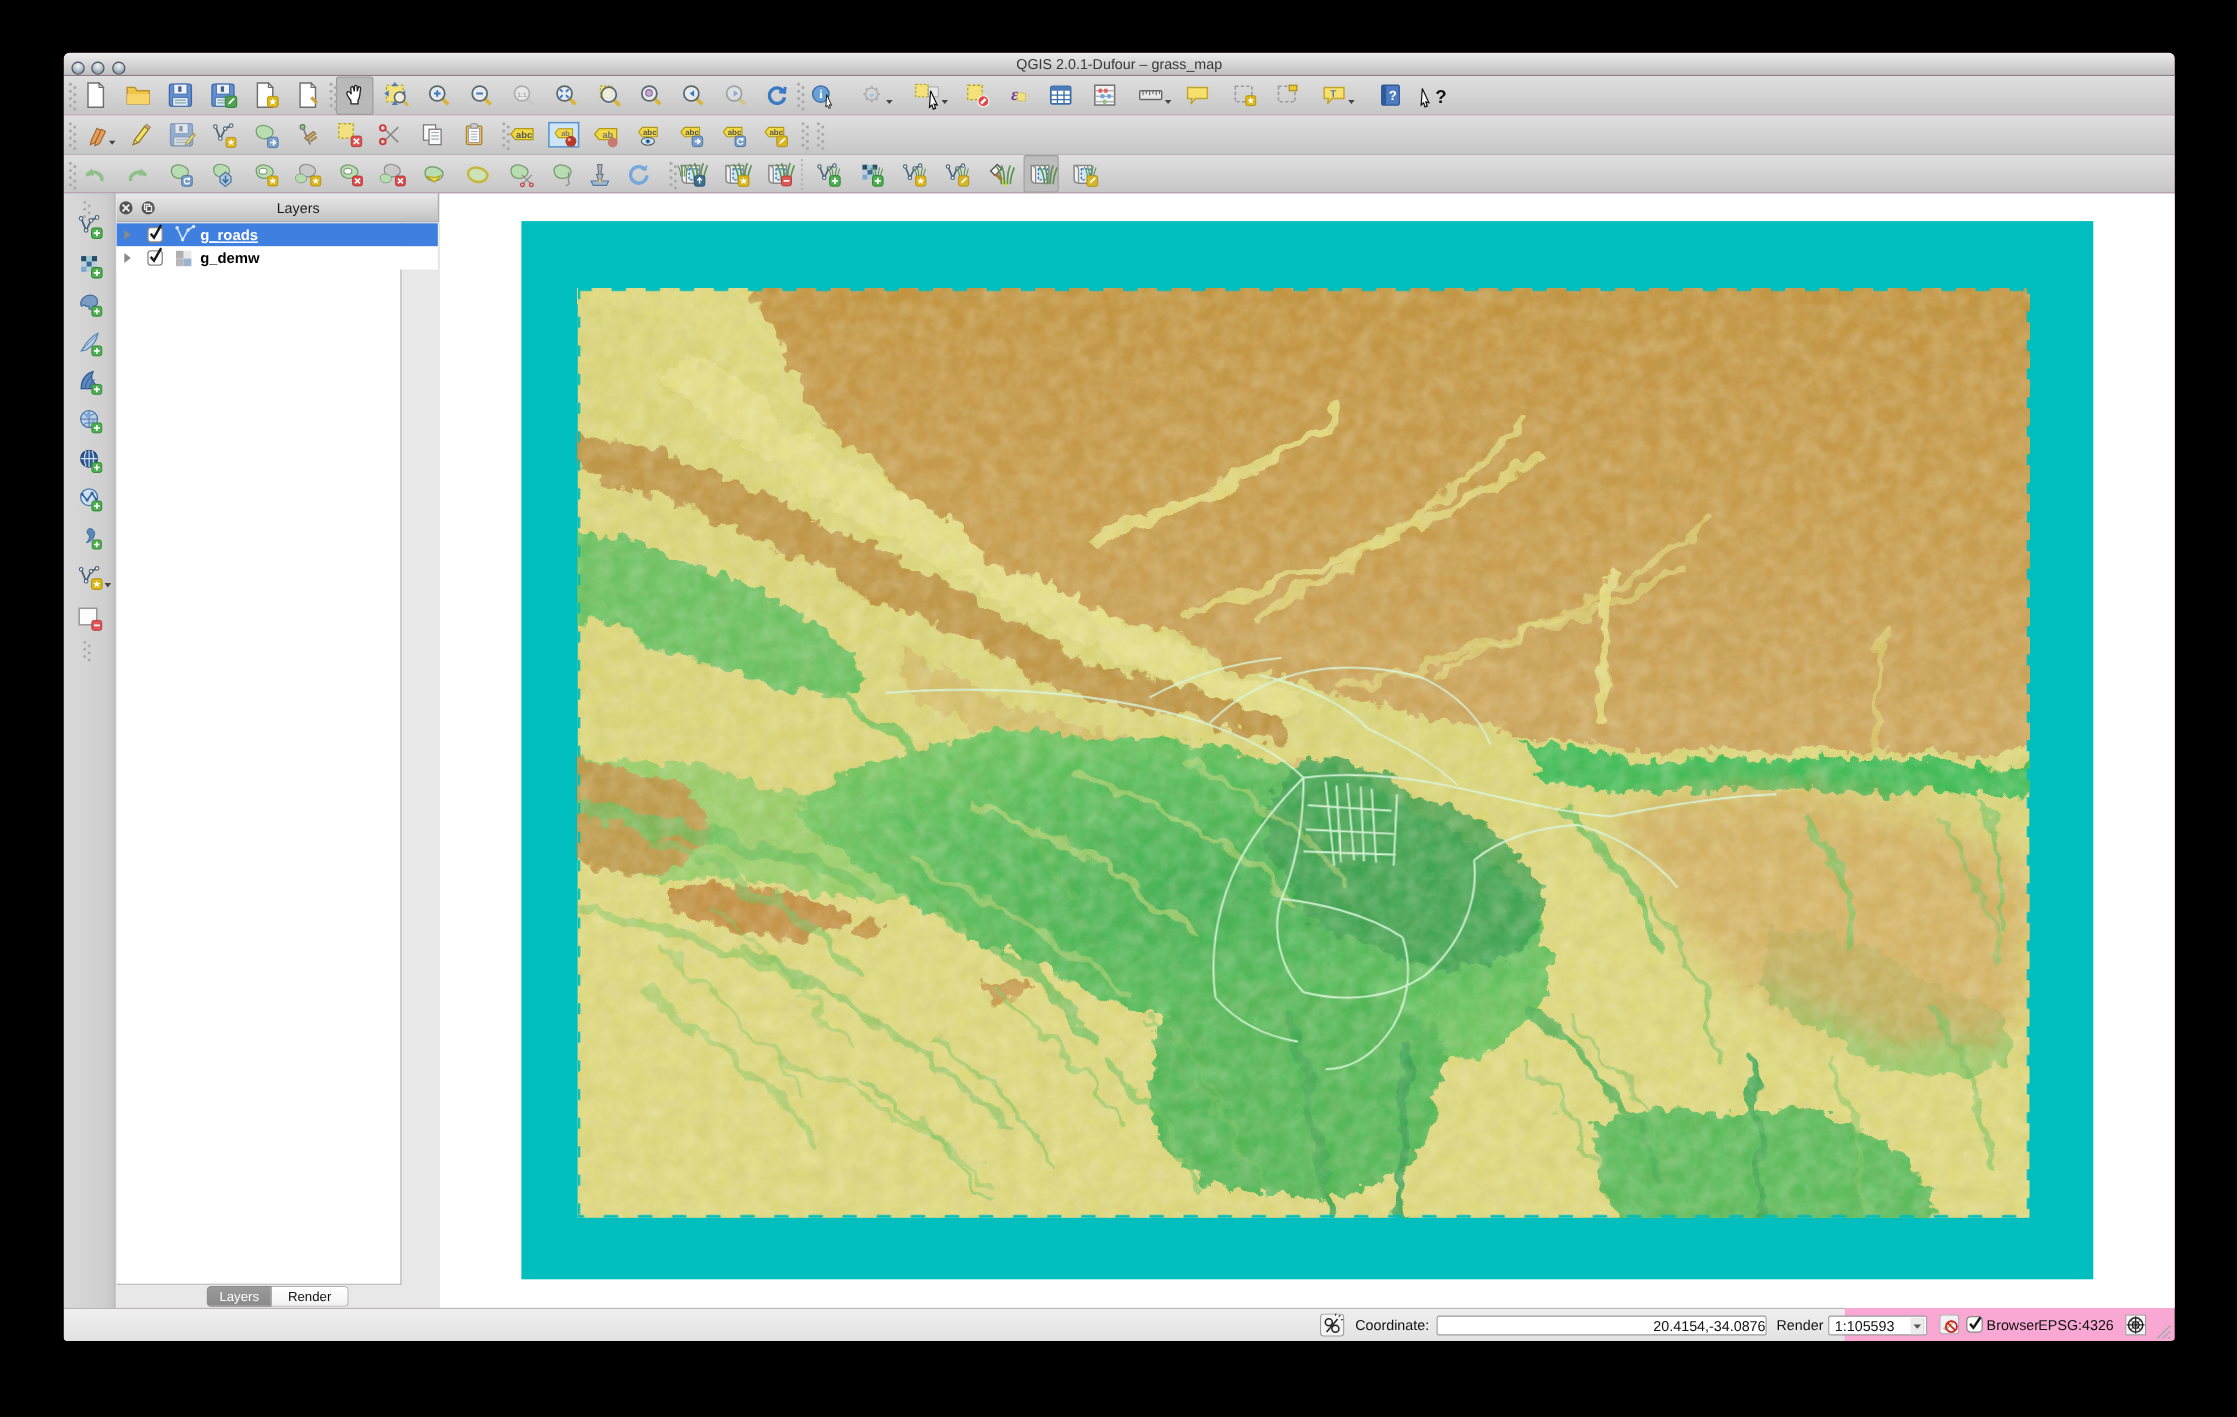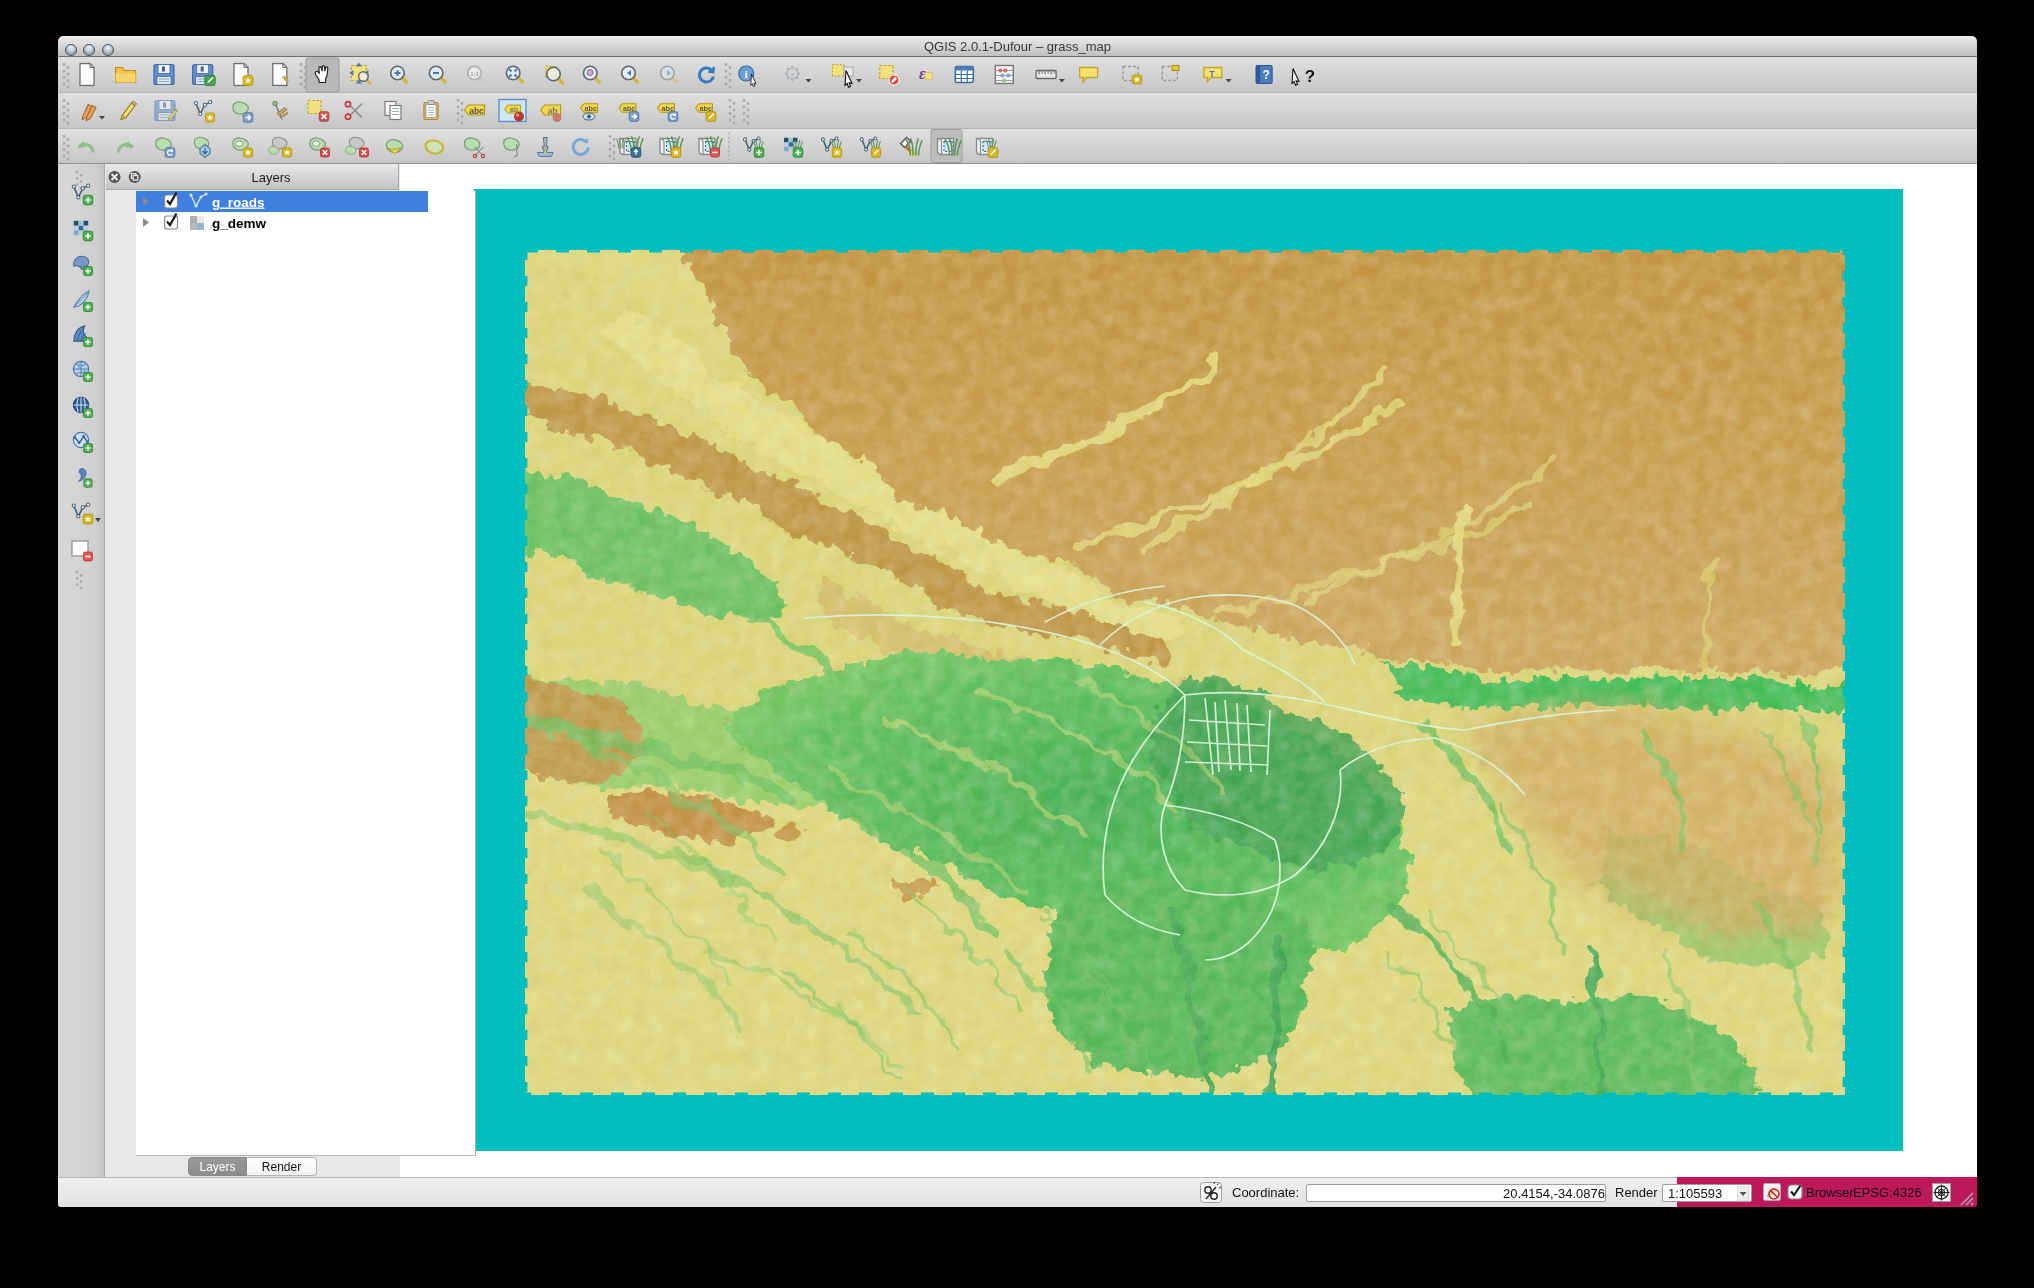--- a/index.html
+++ b/index.html
@@ -1,19 +1,19 @@
 <!DOCTYPE html>
 <html><head>
 <meta charset="utf-8">
 <style>
   html,body{margin:0;padding:0;background:#000;width:2034px;height:1288px;overflow:hidden;
     font-family:"Liberation Sans", sans-serif;}
   *{box-sizing:border-box;}
-  #win{position:absolute;left:58px;top:36px;width:1919px;height:1171px;
-    border-radius:5px 5px 3px 3px;background:#be185d;overflow:hidden;padding-left:46px;}
+  #win{position:absolute;left:58px;top:48px;width:1919px;height:1171px;
+    border-radius:5px 5px 3px 3px;background:#f9a8d4;overflow:hidden;padding-left:46px;}
   #titlebar{position:absolute;left:0;top:0;width:1919px;height:21px;
     background:linear-gradient(#ececec,#d8d8d8 45%,#bfbfbf);
     border-bottom:1px solid #6f6f6f;border-radius:5px 5px 0 0;}
   #title{position:absolute;left:0;right:0;top:3px;text-align:center;
     font-size:13px;color:#383838;}
   .tl{position:absolute;top:7.5px;width:12px;height:12px;border-radius:50%;
     background:radial-gradient(circle at 50% 28%, #eef2f4 0%, #c6cfd6 38%, #92a1ae 72%, #b2bdc7 100%);
     border:1.5px solid #46525e;}
   #tbars{position:absolute;left:0;top:21px;width:1919px;height:107px;}
   .trow{position:absolute;left:0;width:1919px;
@@ -21,21 +21,21 @@
   #trow1{top:0;height:36px;border-bottom:1px solid #b5b5b5;}
   #trow2{top:36px;height:35.5px;border-bottom:1px solid #b5b5b5;}
   #trow3{top:71.5px;height:35.5px;border-bottom:1px solid #8f8f8f;}
   #content{position:absolute;left:0;top:128px;width:1919px;height:1013px;background:#e8e8e8;}
   #leftbar{position:absolute;left:0;top:128px;width:47px;height:1013px;
     background:linear-gradient(90deg,#d9d9d9,#cfcfcf 80%,#c4c4c4);border-right:1px solid #aaa;}
   #panel{position:absolute;left:48px;top:128px;width:293px;height:1026px;}
   #phead{position:absolute;left:0;top:0;width:293px;height:25.5px;
     background:linear-gradient(#e9e9e9,#d2d2d2 60%,#c2c2c2);
     border-bottom:1px solid #a9a9a9;border-right:1px solid #a9a9a9;}
-  #plist{position:absolute;left:0;top:26.5px;width:340px;height:965px;background:#fff;border-right:1px solid #a9a9a9;border-bottom:1px solid #b5b5b5;margin-left:30px;}
+  #plist{position:absolute;left:0;top:26.5px;width:259px;height:965px;background:#fff;border-right:1px solid #a9a9a9;border-bottom:1px solid #b5b5b5;}
   #g_roads{position:absolute;left:0;top:0.5px;width:292px;height:21px;background:#3f7fe0;}
   #g_demw{position:absolute;left:0;top:21.5px;width:292px;height:21px;background:#fff;}
   #canvas{position:absolute;left:342px;top:128px;width:1577px;height:1013px;background:#fff;}
   #teal{position:absolute;left:73.5px;top:25px;width:1429px;height:962px;background:#00bdbe;}
   #statusbar{position:absolute;left:0;top:1141px;width:1619px;height:30px;
     background:linear-gradient(#efefef,#e2e2e2);border-top:1px solid #b7b7b7;font-size:13px;color:#111;}
   .sbtxt{position:absolute;top:7px;}
   .field{position:absolute;top:6px;height:18px;background:#fff;border:1px solid #9d9d9d;border-radius:2px;
     font-size:13px;color:#111;}
   #tabs{position:absolute;left:130px;top:1121px;height:20px;}

